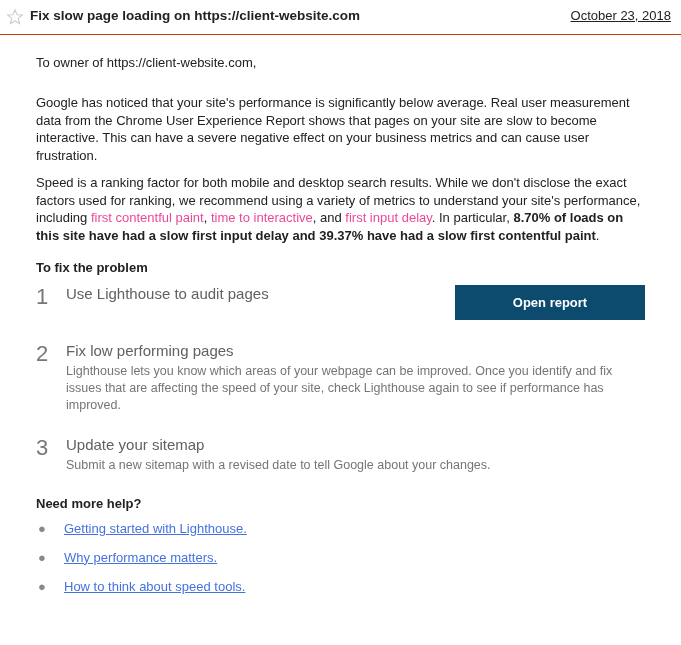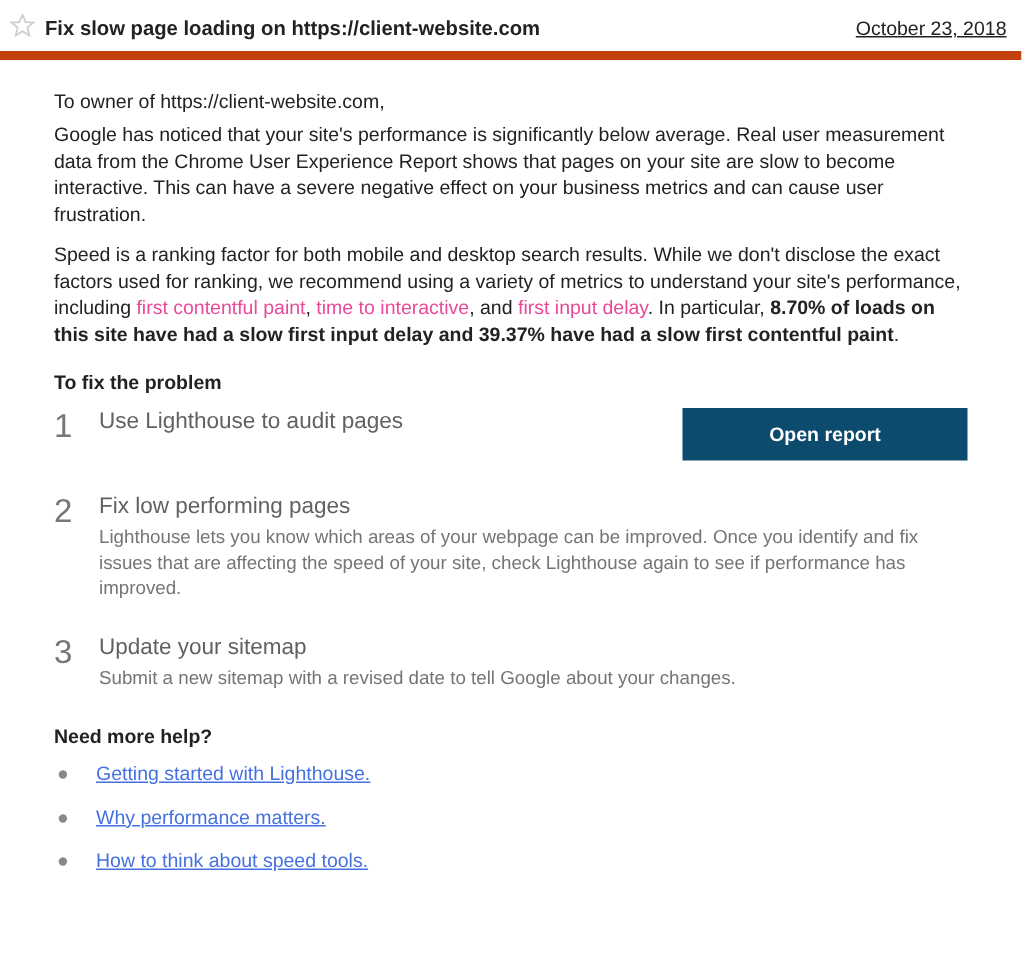--- a/index.html
+++ b/index.html
@@ -5,44 +5,44 @@
   * { box-sizing: border-box; margin: 0; padding: 0; }
   body {
     font-family: Arial, Helvetica, sans-serif;
     font-size: 13px;
     color: #222;
     background: #fff;
     width: 681px;
   }
   .header {
     display: flex;
-    align-items: flex-end;
+    align-items: flex-start;
     padding: 8px 10px 8px 6px;
-    border-bottom: 6px solid #c2410c;
+    border-bottom: 1px solid #c2410c;
   }
   .star {
     width: 18px; height: 18px;
     margin-right: 6px;
     color: #ccc;
     flex-shrink: 0;
   }
   .title {
     font-weight: bold;
     font-size: 13.5px;
     flex: 1;
   }
   .date {
     font-size: 13px;
     color: #222;
     text-decoration: underline;
   }
   .content {
     padding: 20px 36px 20px 36px;
   }
-  .salutation { margin-bottom: 6px; }
+  .salutation { margin-bottom: 24px; }
   .para { margin-bottom: 10px; line-height: 1.35; }
   .link { color: #ec4899; text-decoration: none; }
   .bold { font-weight: bold; }
   .section-header {
     font-weight: bold;
     margin-top: 16px;
     margin-bottom: 10px;
   }
   .step {
     display: flex;

